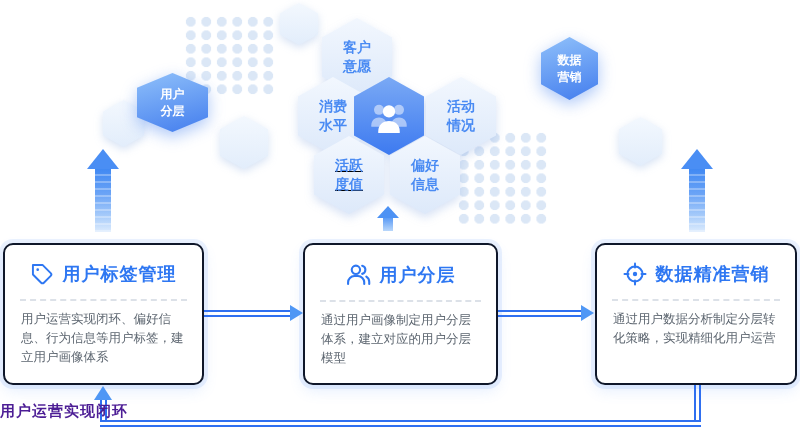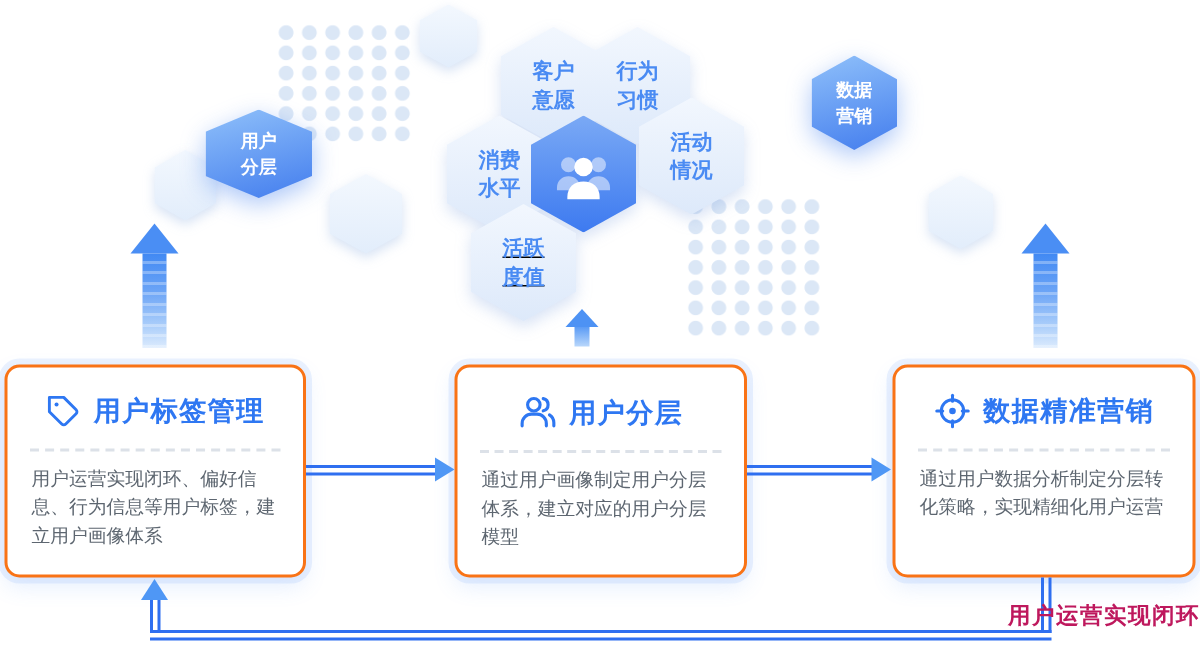--- a/index.html
+++ b/index.html
@@ -40,40 +40,40 @@
       linear-gradient(180deg,#4189f3 0%,#6ba4f6 40%,#a8ccfa 75%,#dcebfd 100%);}
   .small-arrow{position:absolute;width:22px;}
   .small-arrow .head{width:0;height:0;margin:0 auto;
     border-left:11px solid transparent;border-right:11px solid transparent;
     border-bottom:12px solid #4d92f4;}
   .small-arrow .shaft{width:10px;height:13px;margin:0 auto;
     background:linear-gradient(180deg,#5b9bf5 0%,#b9d7fb 100%);}
   
   .card{
     position:absolute;top:243px;height:142px;box-sizing:border-box;
-    background:#ffffff;border:2px solid #f97316;border-radius:10px;
+    background:#ffffff;border:2px solid #0f172a;border-radius:10px;
     box-shadow:0 0 0 4px rgba(90,145,245,0.12),0 6px 14px rgba(90,145,245,0.15);
   }
   .card-head{display:flex;align-items:center;justify-content:center;gap:9px;margin-top:17px;}
   .card-title{color:#2e77f2;font-size:18px;font-weight:bold;letter-spacing:1px;}
   .card-divider{border:0;border-top:2px dashed #dce1e8;margin:13px 15px 0 15px;}
   .card-body{margin:9px 16px 0 16px;color:#5d6670;font-size:12.5px;line-height:19px;text-align:left;}
   
   .dline-h{position:absolute;height:7px;box-sizing:border-box;
     border-top:2px solid #2f6ff0;border-bottom:2px solid #2f6ff0;}
   .dline-v{position:absolute;width:7px;box-sizing:border-box;
     border-left:2px solid #2f6ff0;border-right:2px solid #2f6ff0;}
   .tri-right{position:absolute;width:0;height:0;
     border-top:8px solid transparent;border-bottom:8px solid transparent;
     border-left:13px solid #4f97f5;}
   .tri-up{position:absolute;width:0;height:0;
     border-left:9px solid transparent;border-right:9px solid transparent;
     border-bottom:14px solid #4f97f5;}
-  .loop-label{position:absolute;left:0;right:0;top:403px;text-align:right;
-    color:#be185d;font-size:15px;font-weight:bold;letter-spacing:1px;line-height:16px;}
+  .loop-label{position:absolute;left:0;right:0;top:403px;text-align:left;
+    color:#4c1d95;font-size:15px;font-weight:bold;letter-spacing:1px;line-height:16px;}
 </style>
 </head>
 <body>
 
 <div class="canvas">
 
   <div class="dots" style="left:183px;top:15px;width:93px;height:82px;"></div>
   <div class="dots" style="left:456px;top:131px;width:93px;height:95px;"></div>
 
   <div class="deco-wrap" style="left:280px;top:3px;">
@@ -100,30 +100,24 @@
   <div class="sidehex-wrap" style="left:541px;top:37px;">
     <div class="hex hex-blue" style="position:relative;width:57px;height:63px;">
       <div class="hex-label-white">
         <div>数据</div>
         <div>营销</div>
       </div>
     </div>
   </div>
 
   <div class="cluster">
-    <div class="hex hex-light" style="left:52px;top:0;width:70px;height:78px;">
+    <div class="hex hex-light" style="left:40px;top:0;width:70px;height:78px;">
       <div class="hex-label">
         <div>客户</div>
         <div>意愿</div>
-      </div>
-    </div>
-    <div class="hex hex-light" style="left:108px;top:0;width:70px;height:78px;">
-      <div class="hex-label">
-        <div>行为</div>
-        <div>习惯</div>
       </div>
     </div>
     <div class="hex hex-light" style="left:16px;top:59px;width:70px;height:78px;">
       <div class="hex-label">
         <div>消费</div>
         <div>水平</div>
       </div>
     </div>
     <div class="hex hex-center" style="left:72px;top:59px;width:70px;height:78px;">
       <svg width="40" height="34" viewBox="0 0 52 44">
@@ -132,30 +126,36 @@
           <path d="M3 34c0-6 4.5-10 10-10s10 4 10 10v2H3z"></path>
           <circle cx="39" cy="14" r="6.5"></circle>
           <path d="M29 34c0-6 4.5-10 10-10s10 4 10 10v2H29z"></path>
         </g>
         <g fill="#ffffff">
           <circle cx="26" cy="16" r="8"></circle>
           <path d="M12 42c0-8.5 6-13.5 14-13.5s14 5 14 13.5v2H12z"></path>
         </g>
       </svg>
     </div>
-    <div class="hex hex-light" style="left:144px;top:47px;width:70px;height:78px;">
+    <div class="hex hex-light" style="left:144px;top:59px;width:70px;height:78px;">
       <div class="hex-label">
         <div>活动</div>
         <div>情况</div>
       </div>
     </div>
     <div class="hex hex-light" style="left:32px;top:118px;width:70px;height:78px;text-decoration:underline;">
       <div class="hex-label">
         <div>活跃</div>
         <div>度值</div>
+      </div>
+    </div>
+    <div class="hex hex-light" style="left:108px;top:118px;width:70px;height:78px;">
+      <div class="hex-label">
+        <div>偏好</div>
+        <div>信息</div>
       </div>
     </div>
   </div>
 
   <div class="big-arrow" style="left:87px;top:149px;">
     <div class="head"></div>
       <div class="shaft"></div>
   </div>
   <div class="big-arrow" style="left:681px;top:149px;">
     <div class="head"></div>

